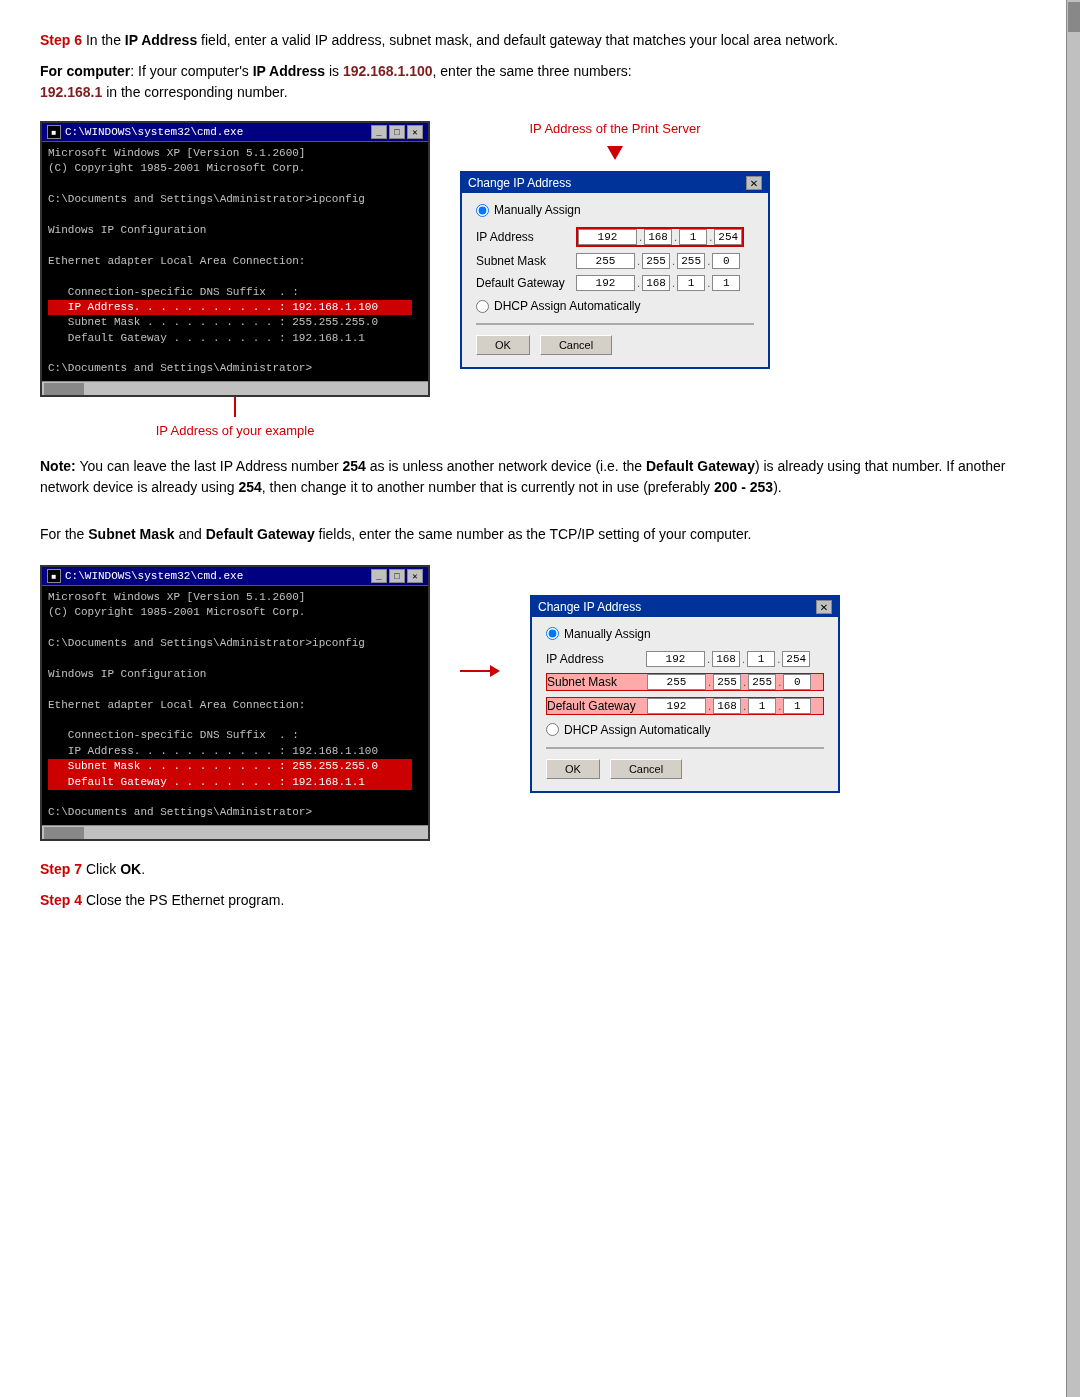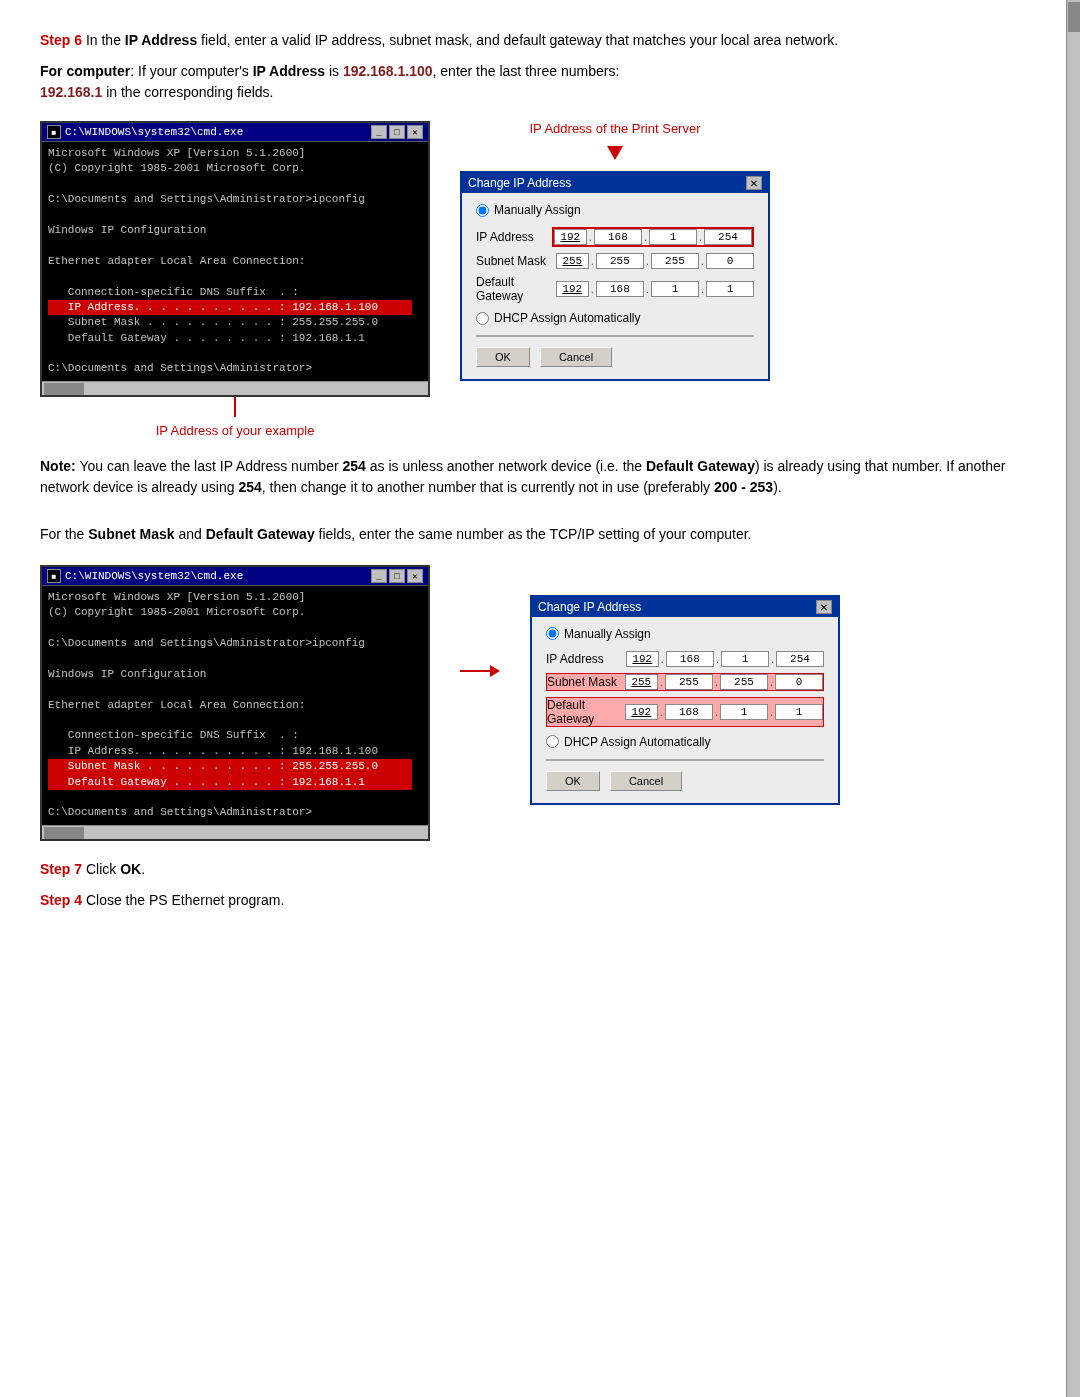--- a/index.html
+++ b/index.html
@@ -164,22 +164,22 @@
       gap: 2px;
     }
     .dialog-input {
       border: 1px solid #888;
       background: #fff;
       font-size: 11px;
       font-family: 'Courier New', monospace;
       text-align: center;
       padding: 1px 2px;
     }
-    .dialog-input.w-wide { width: 33px; text-decoration: underline; }
-    .dialog-input.w-med { width: 48px; }
+    .dialog-input.w-wide { width: 59px; }
+    .dialog-input.w-med { width: 28px; }
     .dot { font-size: 11px; color: #555; }
     .dialog-dhcp-row {
       display: flex;
       align-items: center;
       gap: 5px;
       margin: 8px 0 10px 0;
       font-size: 12px;
     }
     .dialog-buttons {
       display: flex;
@@ -243,22 +243,22 @@
 
 
 
 
 <p>
   <span class="step-label">Step 6</span><span> In the </span><span class="bold">IP Address</span><span> field, enter a valid IP address, subnet mask, and default gateway that matches your local area network.</span>
 </p>
 
 
 <p>
-  <span class="bold">For computer</span><span>: If your computer's </span><span class="bold">IP Address</span><span> is </span><span class="bold red-text">192.168.1.100</span><span>, enter the last three numbers:</span><br>
-  <span class="bold red-text">192.168.1</span><span> in the corresponding fields.</span>
+  <span class="bold">For computer</span><span>: If your computer's </span><span class="bold">IP Address</span><span> is </span><span class="bold red-text">192.168.1.100</span><span>, enter the same three numbers:</span><br>
+  <span class="bold red-text">192.168.1</span><span> in the corresponding number.</span>
 </p>
 
 
 <div class="diagram-section">
 
   <div style="display:flex;flex-direction:column;align-items:center;">
     <div class="cmd-window">
       <div class="cmd-titlebar">
         <div class="cmd-titlebar-left">
           <span class="cmd-titlebar-icon">■</span>

